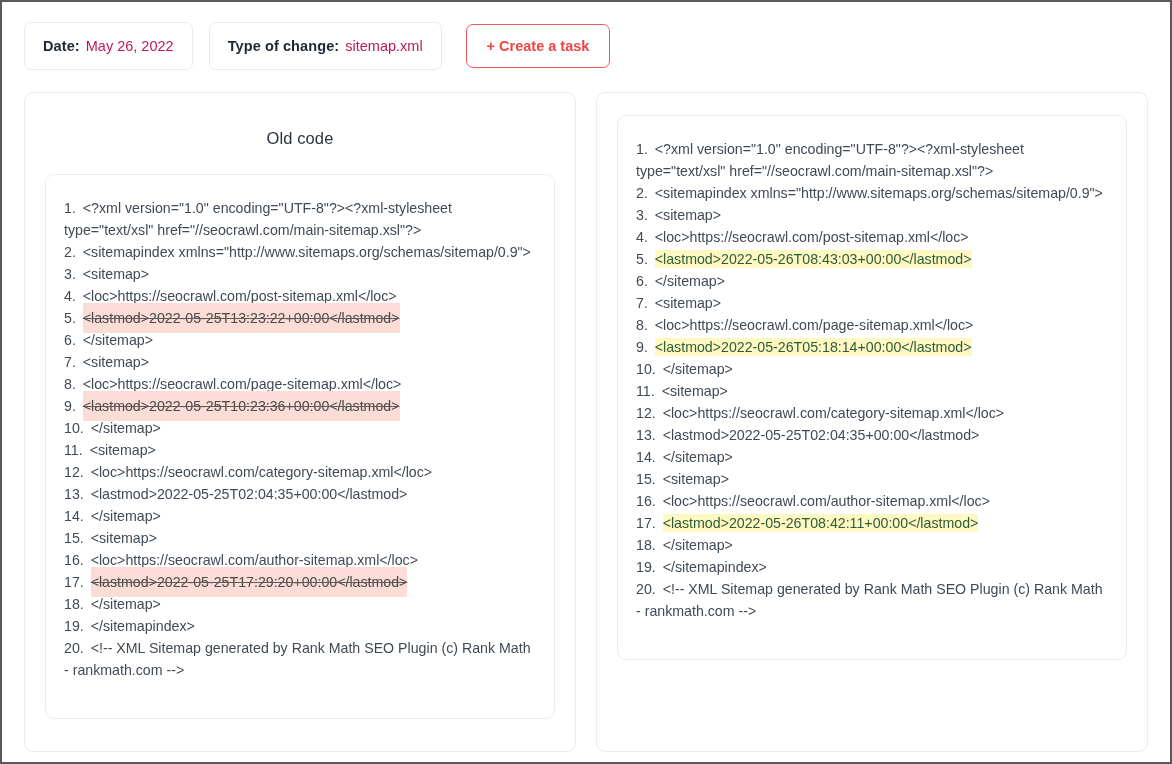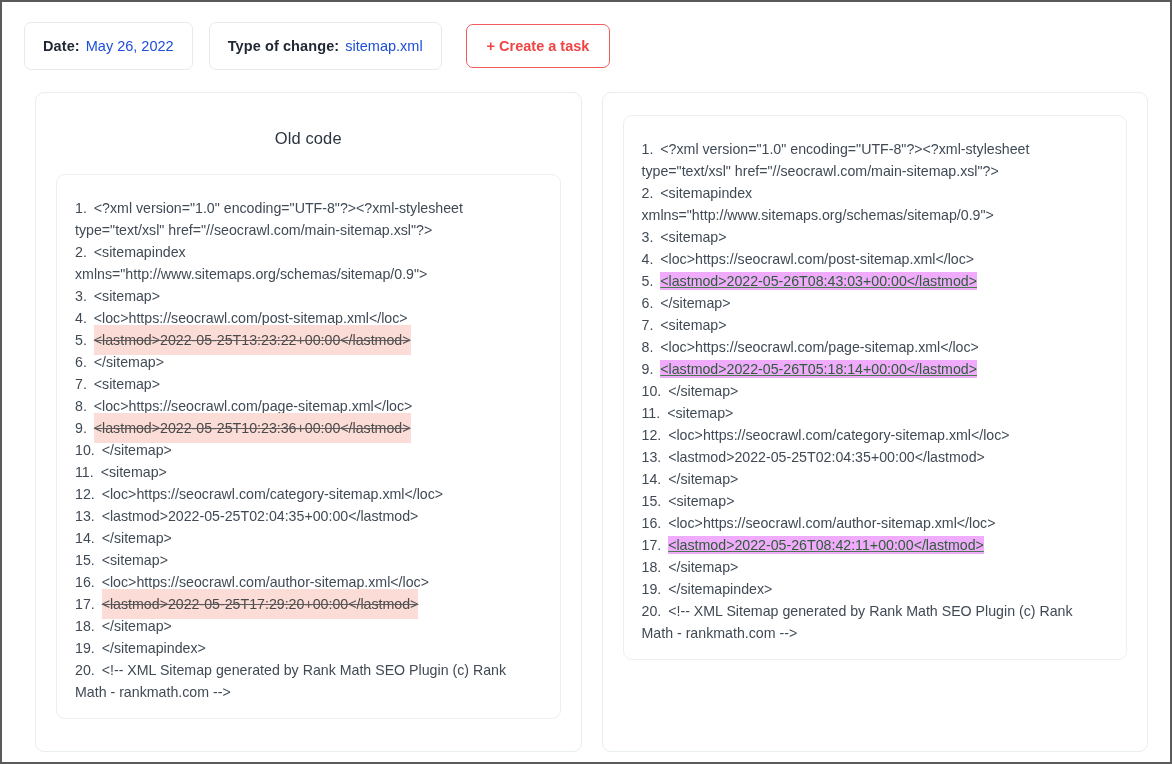--- a/index.html
+++ b/index.html
@@ -36,21 +36,21 @@
     white-space: nowrap;
     box-shadow: 0 0 0 rgba(0,0,0,0);
   }
   .chip-key {
     font-weight: bold;
     color: #1f2733;
     margin-right: 6px;
     letter-spacing: .1px;
   }
   .chip-val {
-    color: #1d4ed8;
+    color: #be185d;
   }
   .create-task-btn {
     height: 44px;
     border: 1.6px solid #f25c5c;
     border-radius: 7px;
     background: #ffffff;
     color: #ef4444;
     font-family: "Liberation Sans", sans-serif;
     font-weight: bold;
     font-size: 14.5px;
@@ -60,21 +60,20 @@
     align-items: center;
     white-space: nowrap;
     margin-left: 8px;
   }
 
   
   .panels {
     display: flex;
     gap: 20px;
     padding: 22px 22px 0 22px;
-    margin-left: 11px;
   }
   .panel {
     flex: 1;
     min-width: 0;
     background: #ffffff;
     border: 1px solid #e9eef0;
     border-radius: 9px;
     padding: 22px 20px 28px 20px;
     height: 660px;
   }
@@ -109,23 +108,22 @@
   }
   .code-txt { color: #404a55; }
   .code-line.removed .code-txt {
     background: #fbdcd7;
     color: #4a4a4a;
     text-decoration: line-through;
     text-decoration-color: #5c5c5c;
     padding: 7px 0;
   }
   .code-line.added .code-txt {
-    background: #f0abfc;
+    background: #fef9c3;
     color: #2f5b38;
-    text-decoration: underline;
     text-decoration-color: #4a7a52;
     padding: 1px 0;
   }
 </style>
 </head>
 <body>
 
 <div class="viewport">
 
   <div class="meta-bar">

